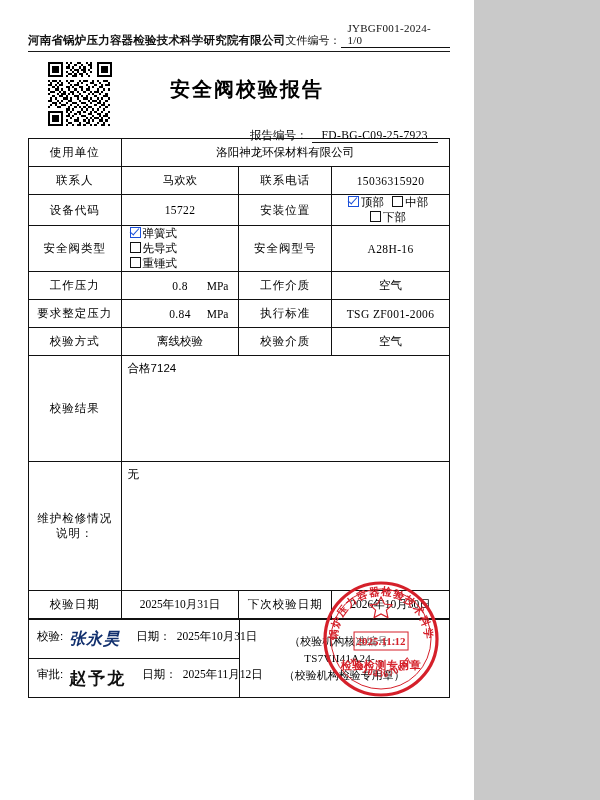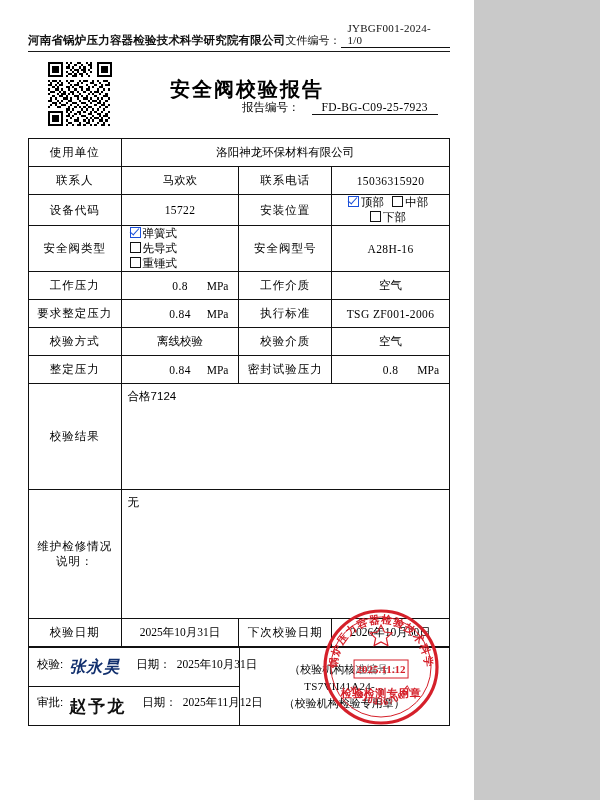--- a/index.html
+++ b/index.html
@@ -42,22 +42,22 @@
     width:64px;height:64px;
   }
   .qr svg{display:block;}
   .doc-title{
     position:absolute;left:16px;right:0;top:24px;
     text-align:center;
     font-size:20px;font-weight:bold;letter-spacing:2px;
     color:#000;
   }
   .rep-no{
-    position:absolute;right:12px;top:48px;
-    display:flex;align-items:flex-end;gap:12px;font-size:11.5px;
+    position:absolute;right:12px;top:76px;
+    display:flex;align-items:flex-end;gap:4px;font-size:11.5px;
   }
   .rep-no .val{
     border-bottom:1px solid #111;
     padding:0 10px 1px 10px;
     font-family:"Liberation Serif","DejaVu Serif",serif;
     letter-spacing:.4px;
     text-align:right;
   }
 
   
@@ -445,32 +445,20 @@
           <td class="lbl-cell">执行标准</td>
           <td class="val-cell"><span class="num">TSG ZF001-2006</span></td>
         </tr>
         <tr>
           <td class="lbl-cell">校验方式</td>
           <td class="val-cell">离线校验</td>
           <td class="lbl-cell">校验介质</td>
           <td class="val-cell">空气</td>
         </tr>
         <tr>
-          <td class="lbl-cell">整定压力</td>
-          <td class="val-cell with-unit">
-            <span class="num">0.84</span>
-            <span class="u">MPa</span>
-          </td>
-          <td class="lbl-cell">密封试验压力</td>
-          <td class="val-cell with-unit">
-            <span class="num">0.8</span>
-            <span class="u">MPa</span>
-          </td>
-        </tr>
-        <tr>
           <td class="tall-lbl" style="height:105px">校验结果</td>
           <td class="tall-val" colspan="3">合格7124</td>
         </tr>
         <tr>
           <td class="tall-lbl" style="height:128px">
             <span style="display:block;text-align:center">维护检修情况说明：</span>
           </td>
           <td class="tall-val" colspan="3">无</td>
         </tr>
         <tr>

